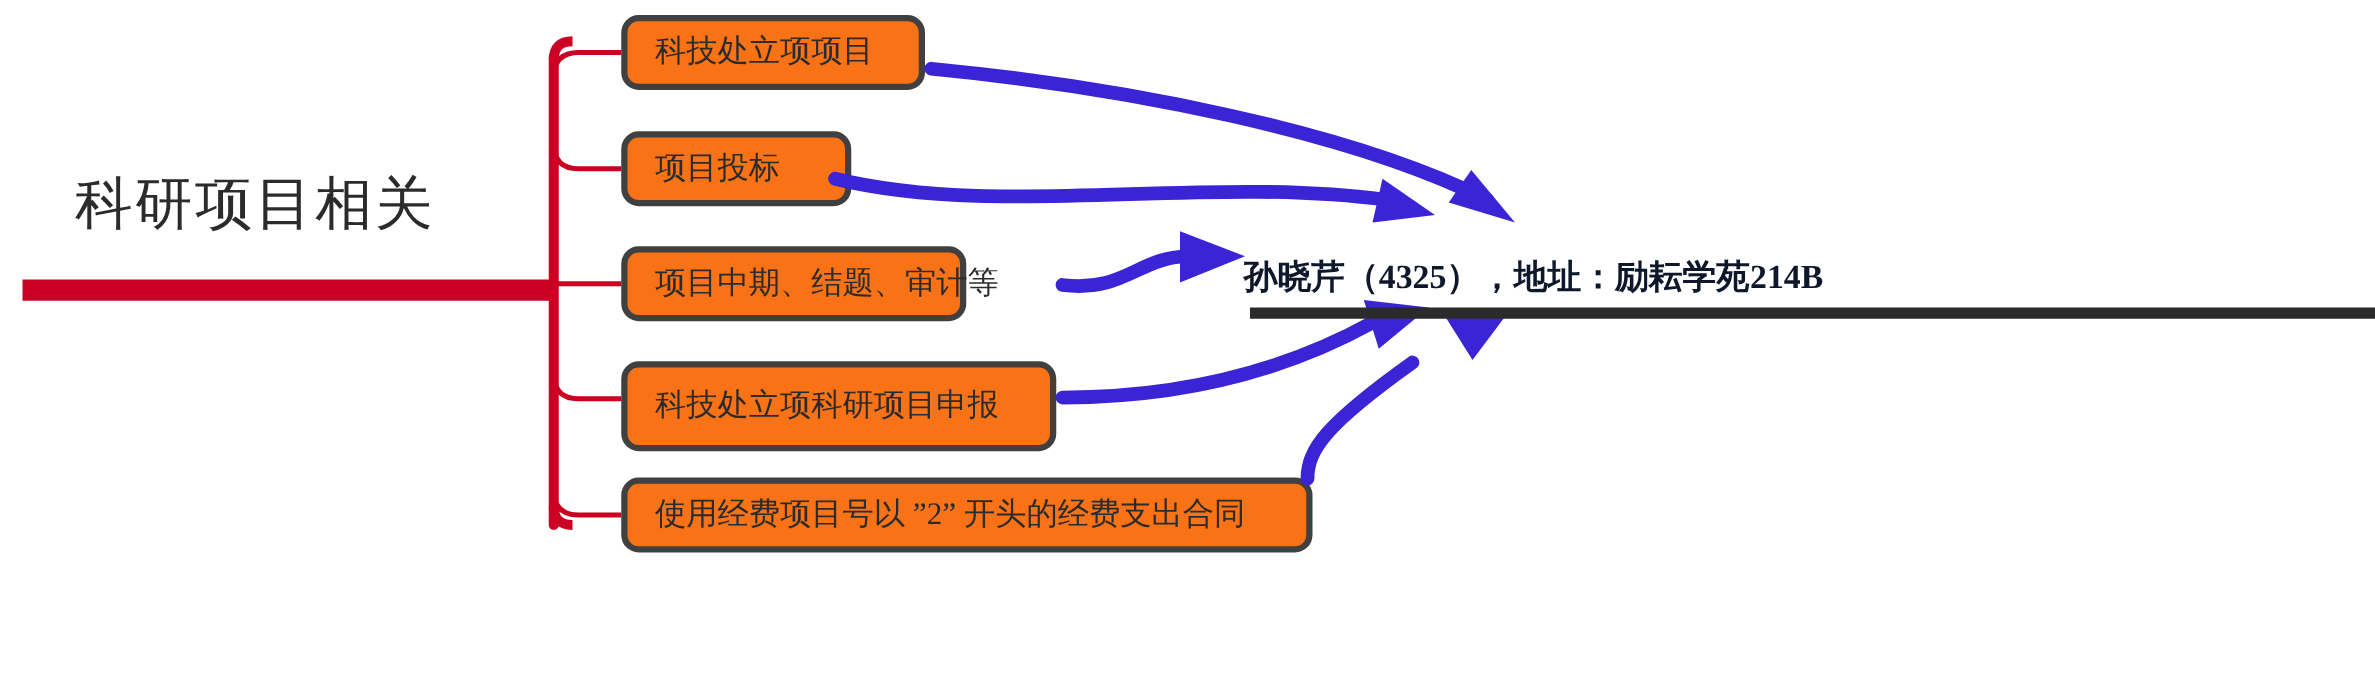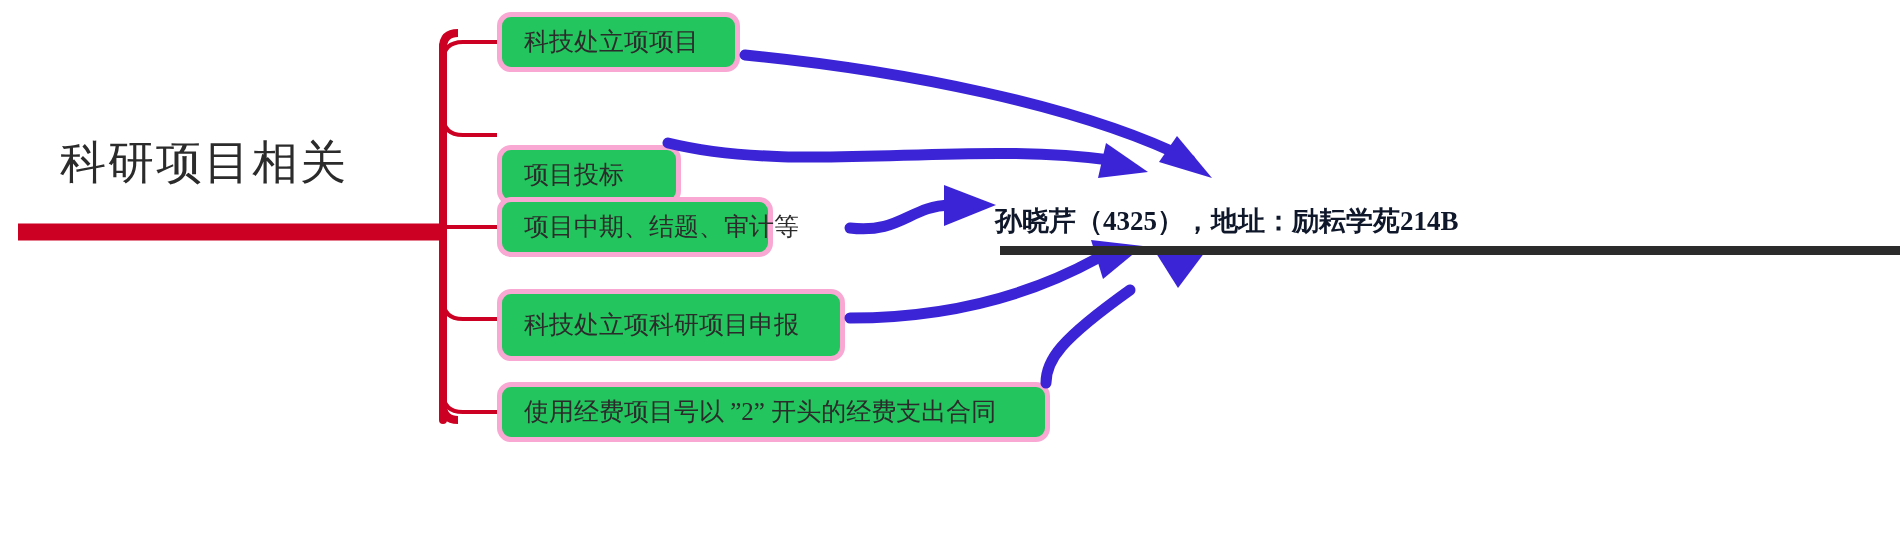--- a/index.html
+++ b/index.html
@@ -39,38 +39,38 @@
     line-height: 60px;
     color: #2b2b2b;
     letter-spacing: 2px;
     white-space: nowrap;
     font-family: "Liberation Serif", "DejaVu Serif", serif;
   }
   
   .node {
     position: absolute;
     box-sizing: border-box;
-    border: 5px solid #f9a8d4;
+    border: 5px solid #404040;
     border-radius: 14px;
-    background: #22c55e;
+    background: #f97316;
     display: flex;
     align-items: center;
     justify-content: flex-start;
     padding: 0 22px;
     color: #2b2b2b;
     font-size: 25px;
     line-height: 30px;
     white-space: nowrap;
     font-family: "Liberation Serif", "DejaVu Serif", serif;
   }
   .node .node-label {
     display: block;
   }
   #node-0 { left: 497px;  top: 12px;  width: 243px; height: 60px; }
-  #node-1 { left: 497px;  top: 105px; width: 184px; height: 60px; margin-top: 40px; }
+  #node-1 { left: 497px;  top: 105px; width: 184px; height: 60px; }
   #node-2 { left: 497px;  top: 197px; width: 276px; height: 60px; }
   #node-3 { left: 497px;  top: 289px; width: 348px; height: 72px; }
   #node-4 { left: 497px;  top: 382px; width: 553px; height: 60px; }
 
   
   .contact-text {
     position: absolute;
     left: 995px;
     top: 198px;
     height: 46px;

